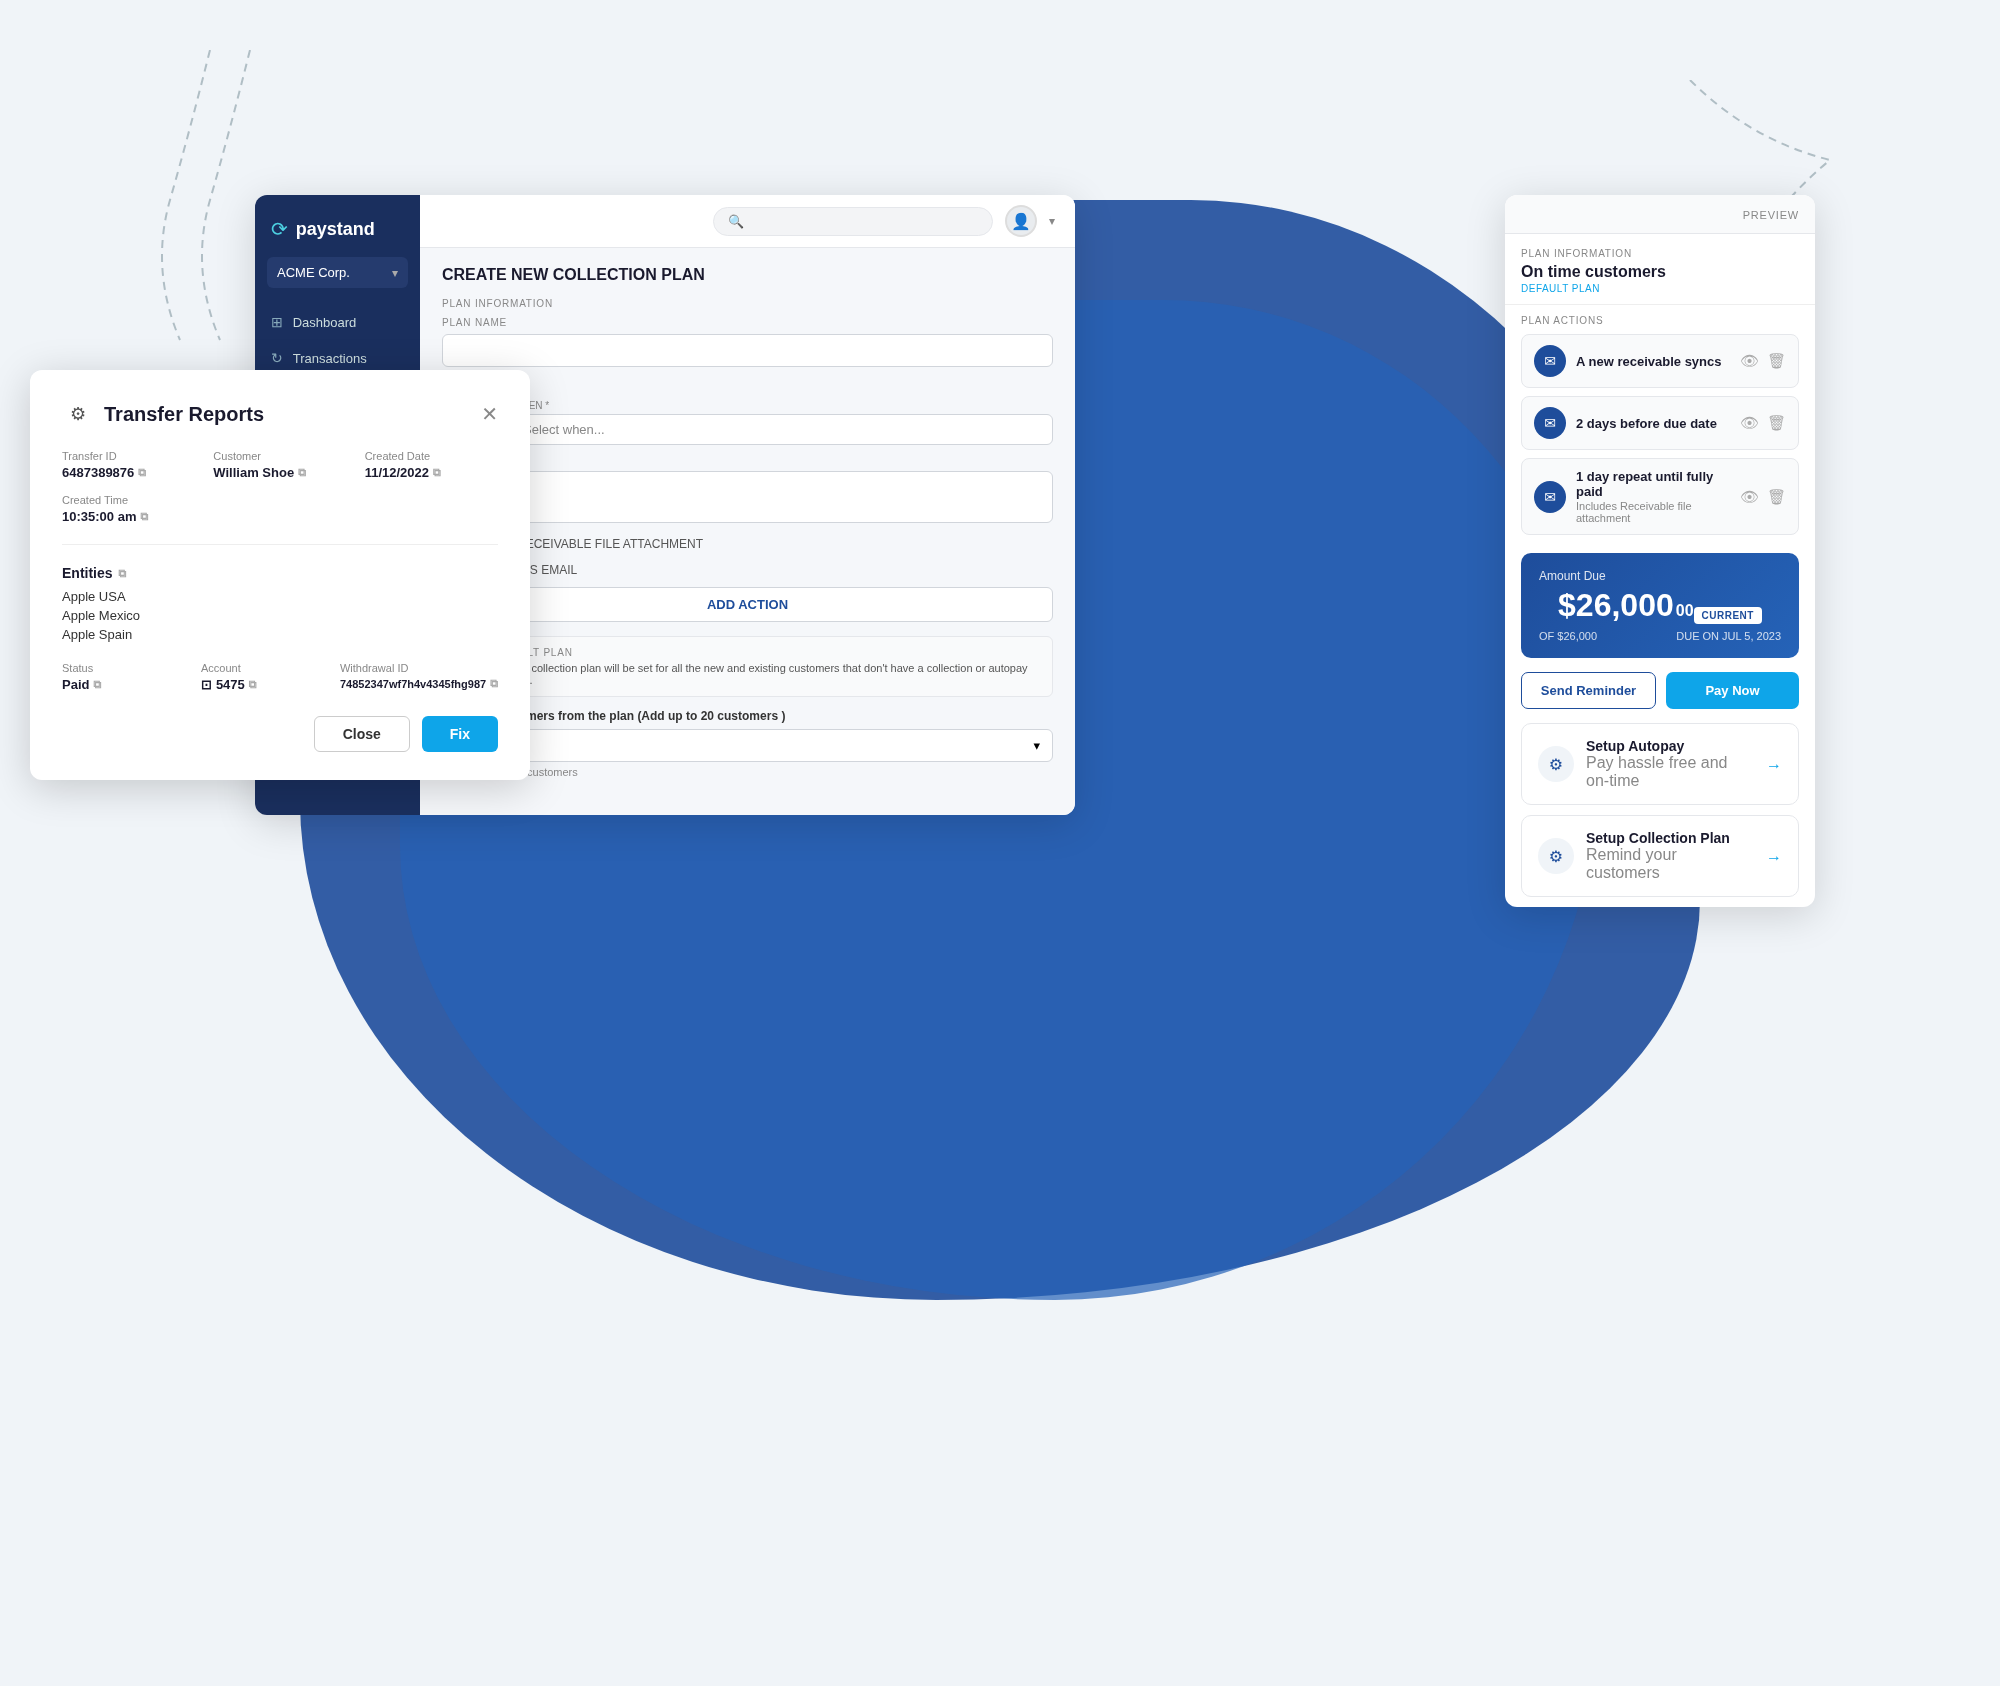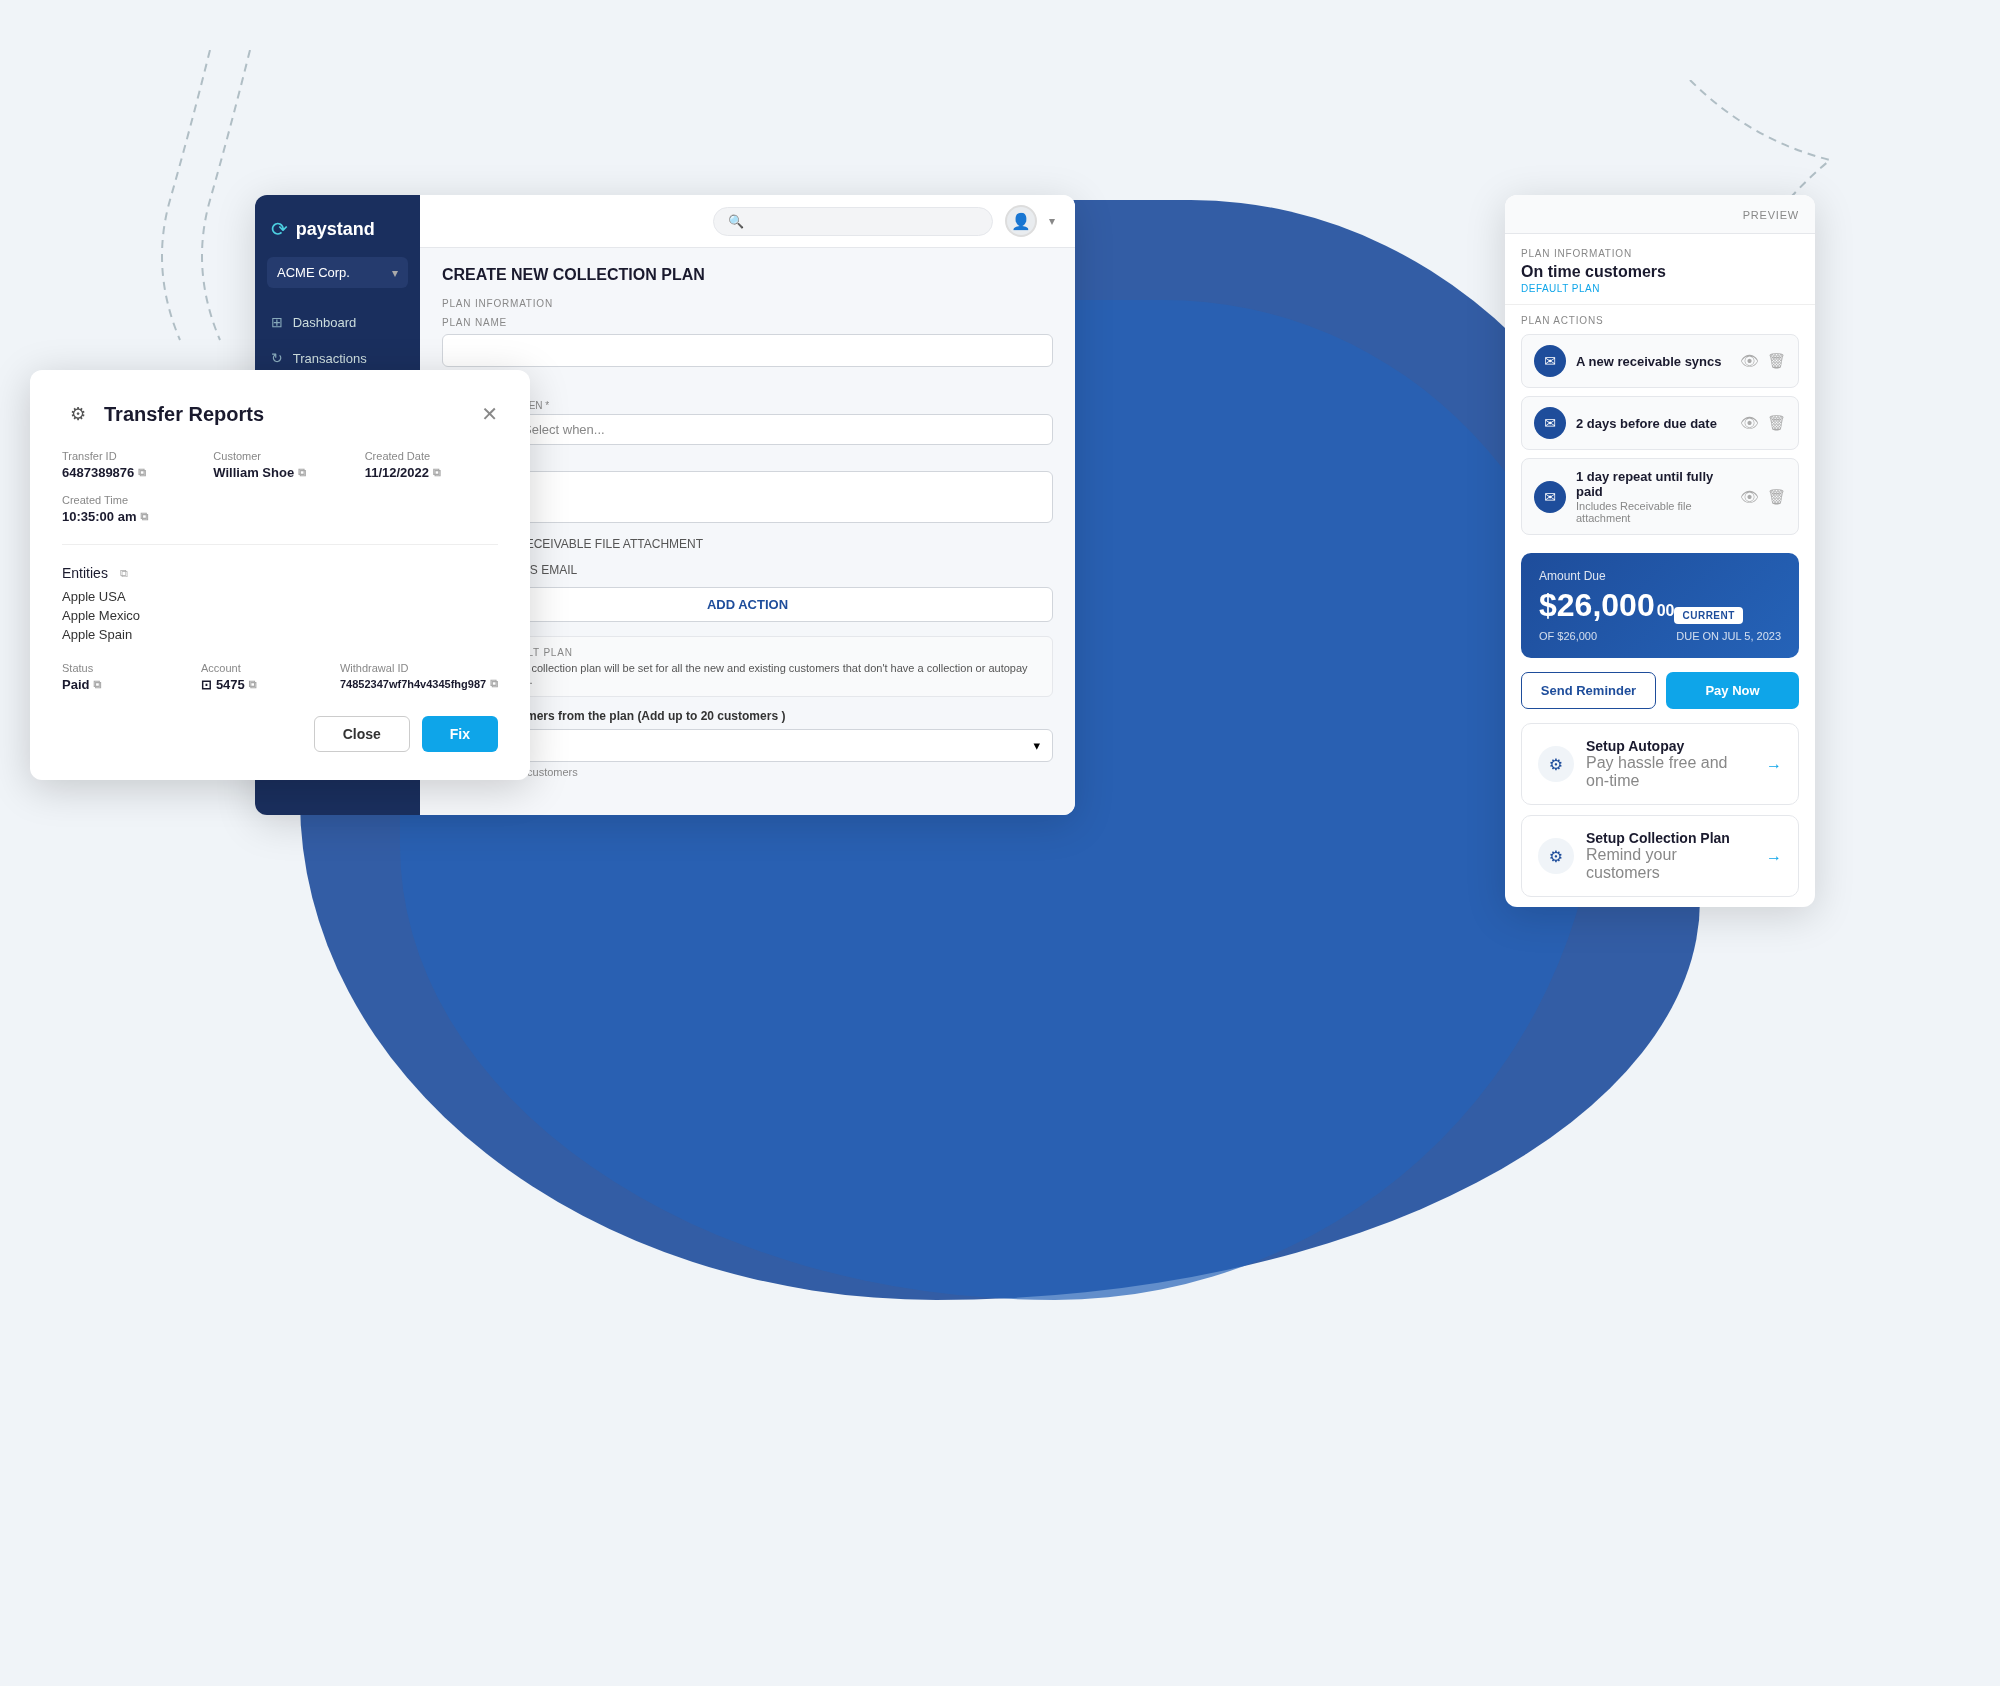--- a/index.html
+++ b/index.html
@@ -123,23 +123,23 @@
       color: #aaa;
       font-size: 11px;
       cursor: pointer;
     }
     .entities-section {
       margin-bottom: 20px;
     }
     .entities-header {
       display: flex;
       align-items: center;
-      gap: 12px;
+      gap: 6px;
       font-size: 14px;
-      font-weight: 400;
+      font-weight: 700;
       color: #1a1a2e;
       margin-bottom: 8px;
     }
     .entity-item {
       font-size: 13px;
       color: #333;
       margin-bottom: 4px;
     }
     .bottom-meta-grid {
       display: grid;
@@ -565,21 +565,21 @@
       color: #fff;
     }
     .amount-due-label {
       font-size: 12px;
       opacity: 0.85;
       margin-bottom: 4px;
     }
     .amount-due-row {
       display: flex;
       align-items: flex-end;
-      justify-content: flex-start;
+      justify-content: center;
     }
     .amount-due-value {
       font-size: 32px;
       font-weight: 800;
     }
     .amount-due-cents {
       font-size: 16px;
       font-weight: 600;
       margin-bottom: 4px;
     }

